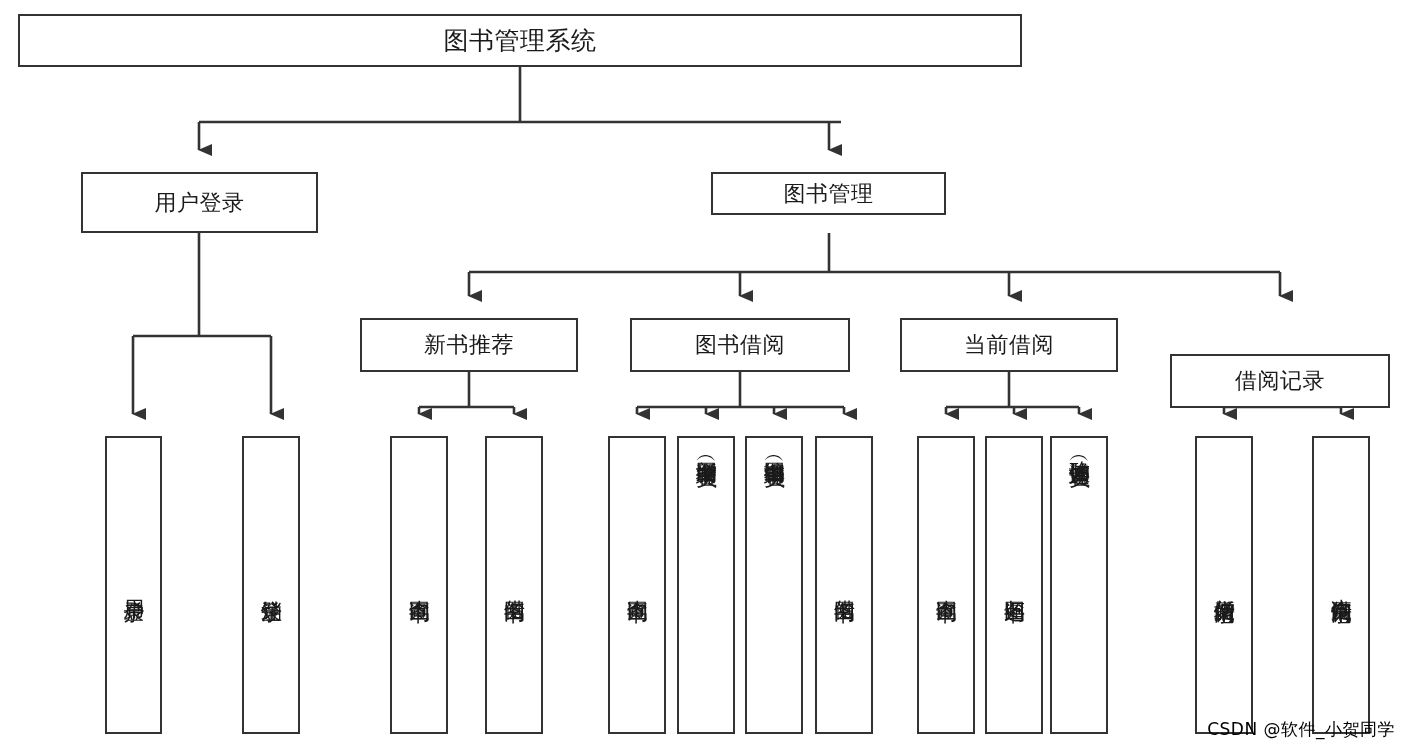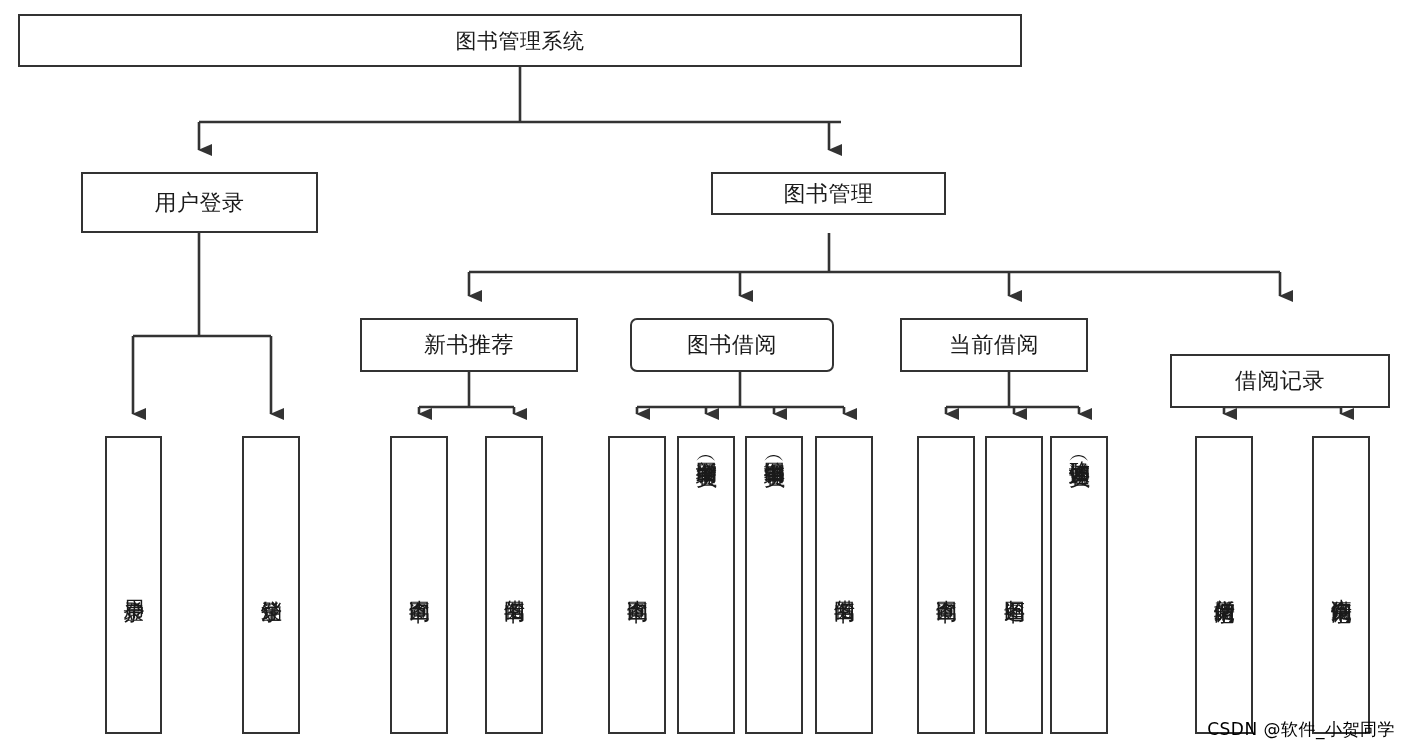--- a/index.html
+++ b/index.html
@@ -33,21 +33,21 @@
     display: flex;
     align-items: center;
     justify-content: center;
     color: #1a1a1a;
   }
   .node.horiz {
     font-size: 22px;
     letter-spacing: 0.5px;
   }
   .node.root {
-    font-size: 21px;
+    font-size: 25px;
   }
   .node.vert {
     writing-mode: vertical-rl;
     text-orientation: upright;
     align-items: center;
     justify-content: center;
     font-size: 21px;
     line-height: 1.28;
     padding: 4px 0;
   }
@@ -138,25 +138,25 @@
   </div>
 
   <div class="node horiz" style="left:711px; top:172px; width:235px; height:43px;">
     <span class="label">图书管理</span>
   </div>
 
   <div class="node horiz" style="left:360px; top:318px; width:218px; height:54px;">
     <span class="label">新书推荐</span>
   </div>
 
-  <div class="node horiz" style="left:630px; top:318px; width:204px; height:54px;border-radius:7px;">
+  <div class="node horiz" style="left:630px; top:318px; width:220px; height:54px;">
     <span class="label">图书借阅</span>
   </div>
 
-  <div class="node horiz" style="left:900px; top:318px; width:188px; height:54px;">
+  <div class="node horiz" style="left:900px; top:318px; width:218px; height:54px;">
     <span class="label">当前借阅</span>
   </div>
 
   <div class="node horiz" style="left:1170px; top:318px; width:220px; height:54px;margin-top:36px;">
     <span class="label">借阅记录</span>
   </div>
 
   <div class="node vert" style="left:105px; top:436px; width:57px; height:298px;">
     <span class="label">用户登录</span>
   </div>

